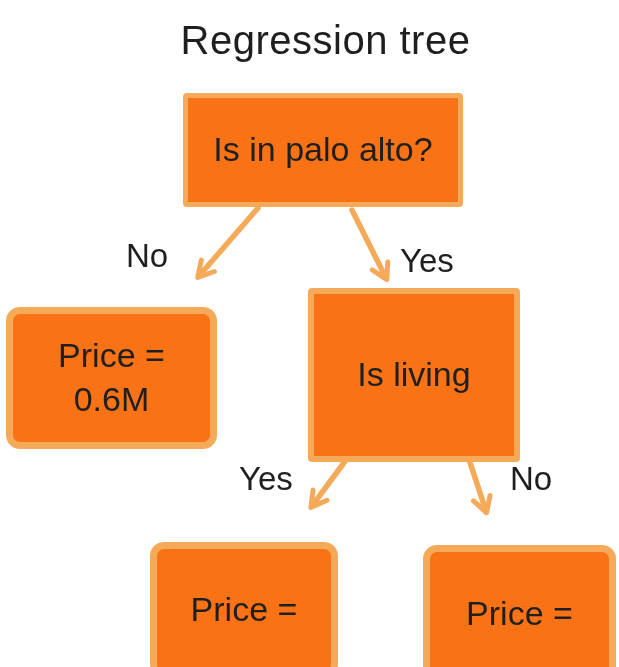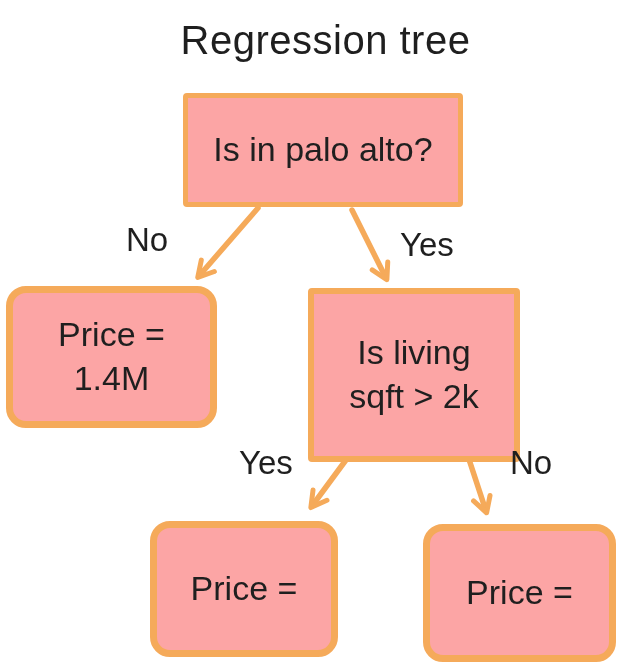--- a/index.html
+++ b/index.html
@@ -46,43 +46,45 @@
     stroke-linecap: round;
     stroke-linejoin: round;
   }
   .node {
     position: absolute;
     box-sizing: border-box;
     display: flex;
     flex-direction: column;
     align-items: center;
     justify-content: center;
-    background: #fca5a5;
+    background: #f97316;
     font-size: 34px;
     line-height: 1.28;
     text-align: center;
     color: var(--text, #1f1f1f);
   }
   .node.decision {
     border: 5px solid var(--accent, #f5aa5a);
     border-radius: 4px;
   }
   .node.decision.thick {
     border-width: 6px;
   }
   .node.leaf {
     border: 7px solid var(--accent, #f5aa5a);
-    border-radius: 20px;
+    border-radius: 14px;
+    margin-top: 21px;
   }
   .edge-label {
     position: absolute;
     font-size: 33px;
     line-height: 1;
     color: var(--text, #1f1f1f);
     white-space: nowrap;
+    margin-top: 16px;
   }
 </style>
 </head>
 <body>
 
 <div class="canvas">
 
   <h1 class="diagram-title">Regression tree</h1>
 
   <svg class="arrows" width="619" height="667" viewBox="0 0 619 667">
@@ -96,26 +98,25 @@
     <line x1="371" y1="426" x2="312" y2="506" marker-end="url(#arrow)"></line>
     <line x1="458" y1="426" x2="486" y2="511" marker-end="url(#arrow)"></line>
   </svg>
 
   <div class="node decision" style="left:183px; top:93px; width:280px; height:114px;">
     <div>Is in palo alto?</div>
   </div>
 
   <div class="node leaf" style="left:6px; top:286px; width:211px; height:142px;">
     <div>Price =</div>
-    <div>1.4M</div>
+    <div>0.6M</div>
   </div>
 
   <div class="node decision thick" style="left:308px; top:288px; width:212px; height:174px;">
     <div>Is living</div>
-    <div>sqft &gt; 2k</div>
   </div>
 
   <div class="node leaf" style="left:150px; top:521px; width:188px; height:136px;">
     <div>Price =</div>
   </div>
 
   <div class="node leaf" style="left:423px; top:524px; width:193px; height:138px;">
     <div>Price =</div>
   </div>
 

